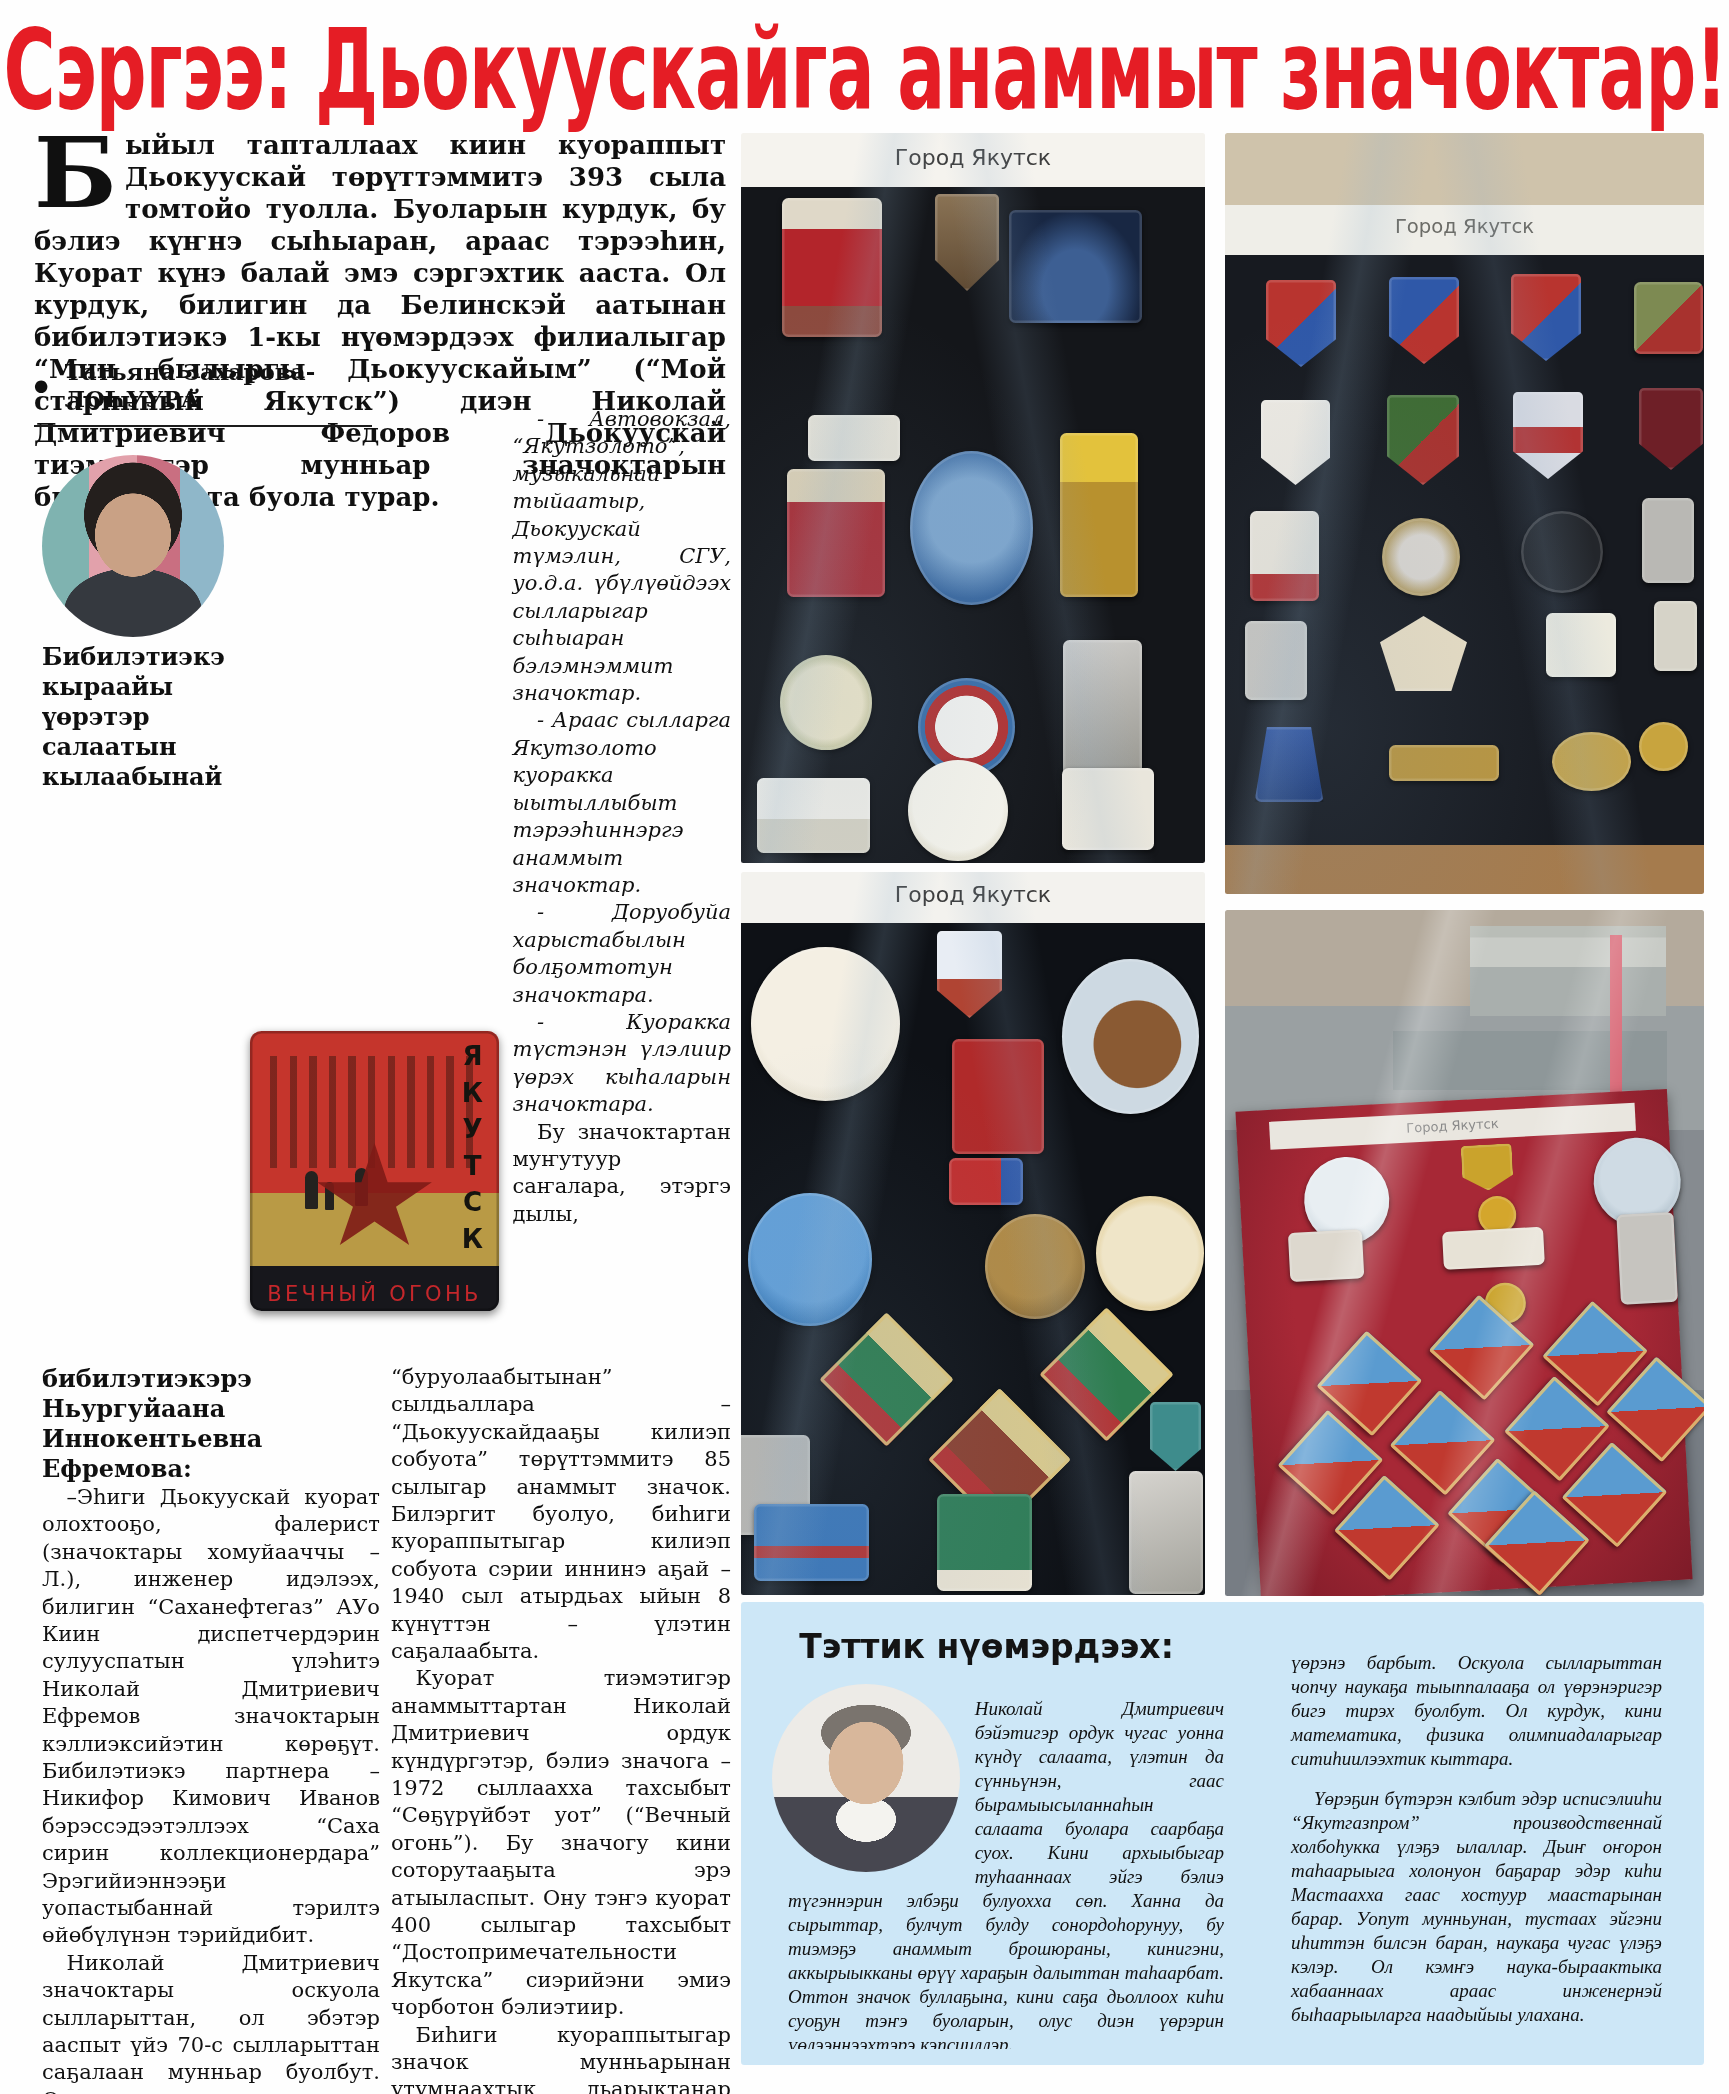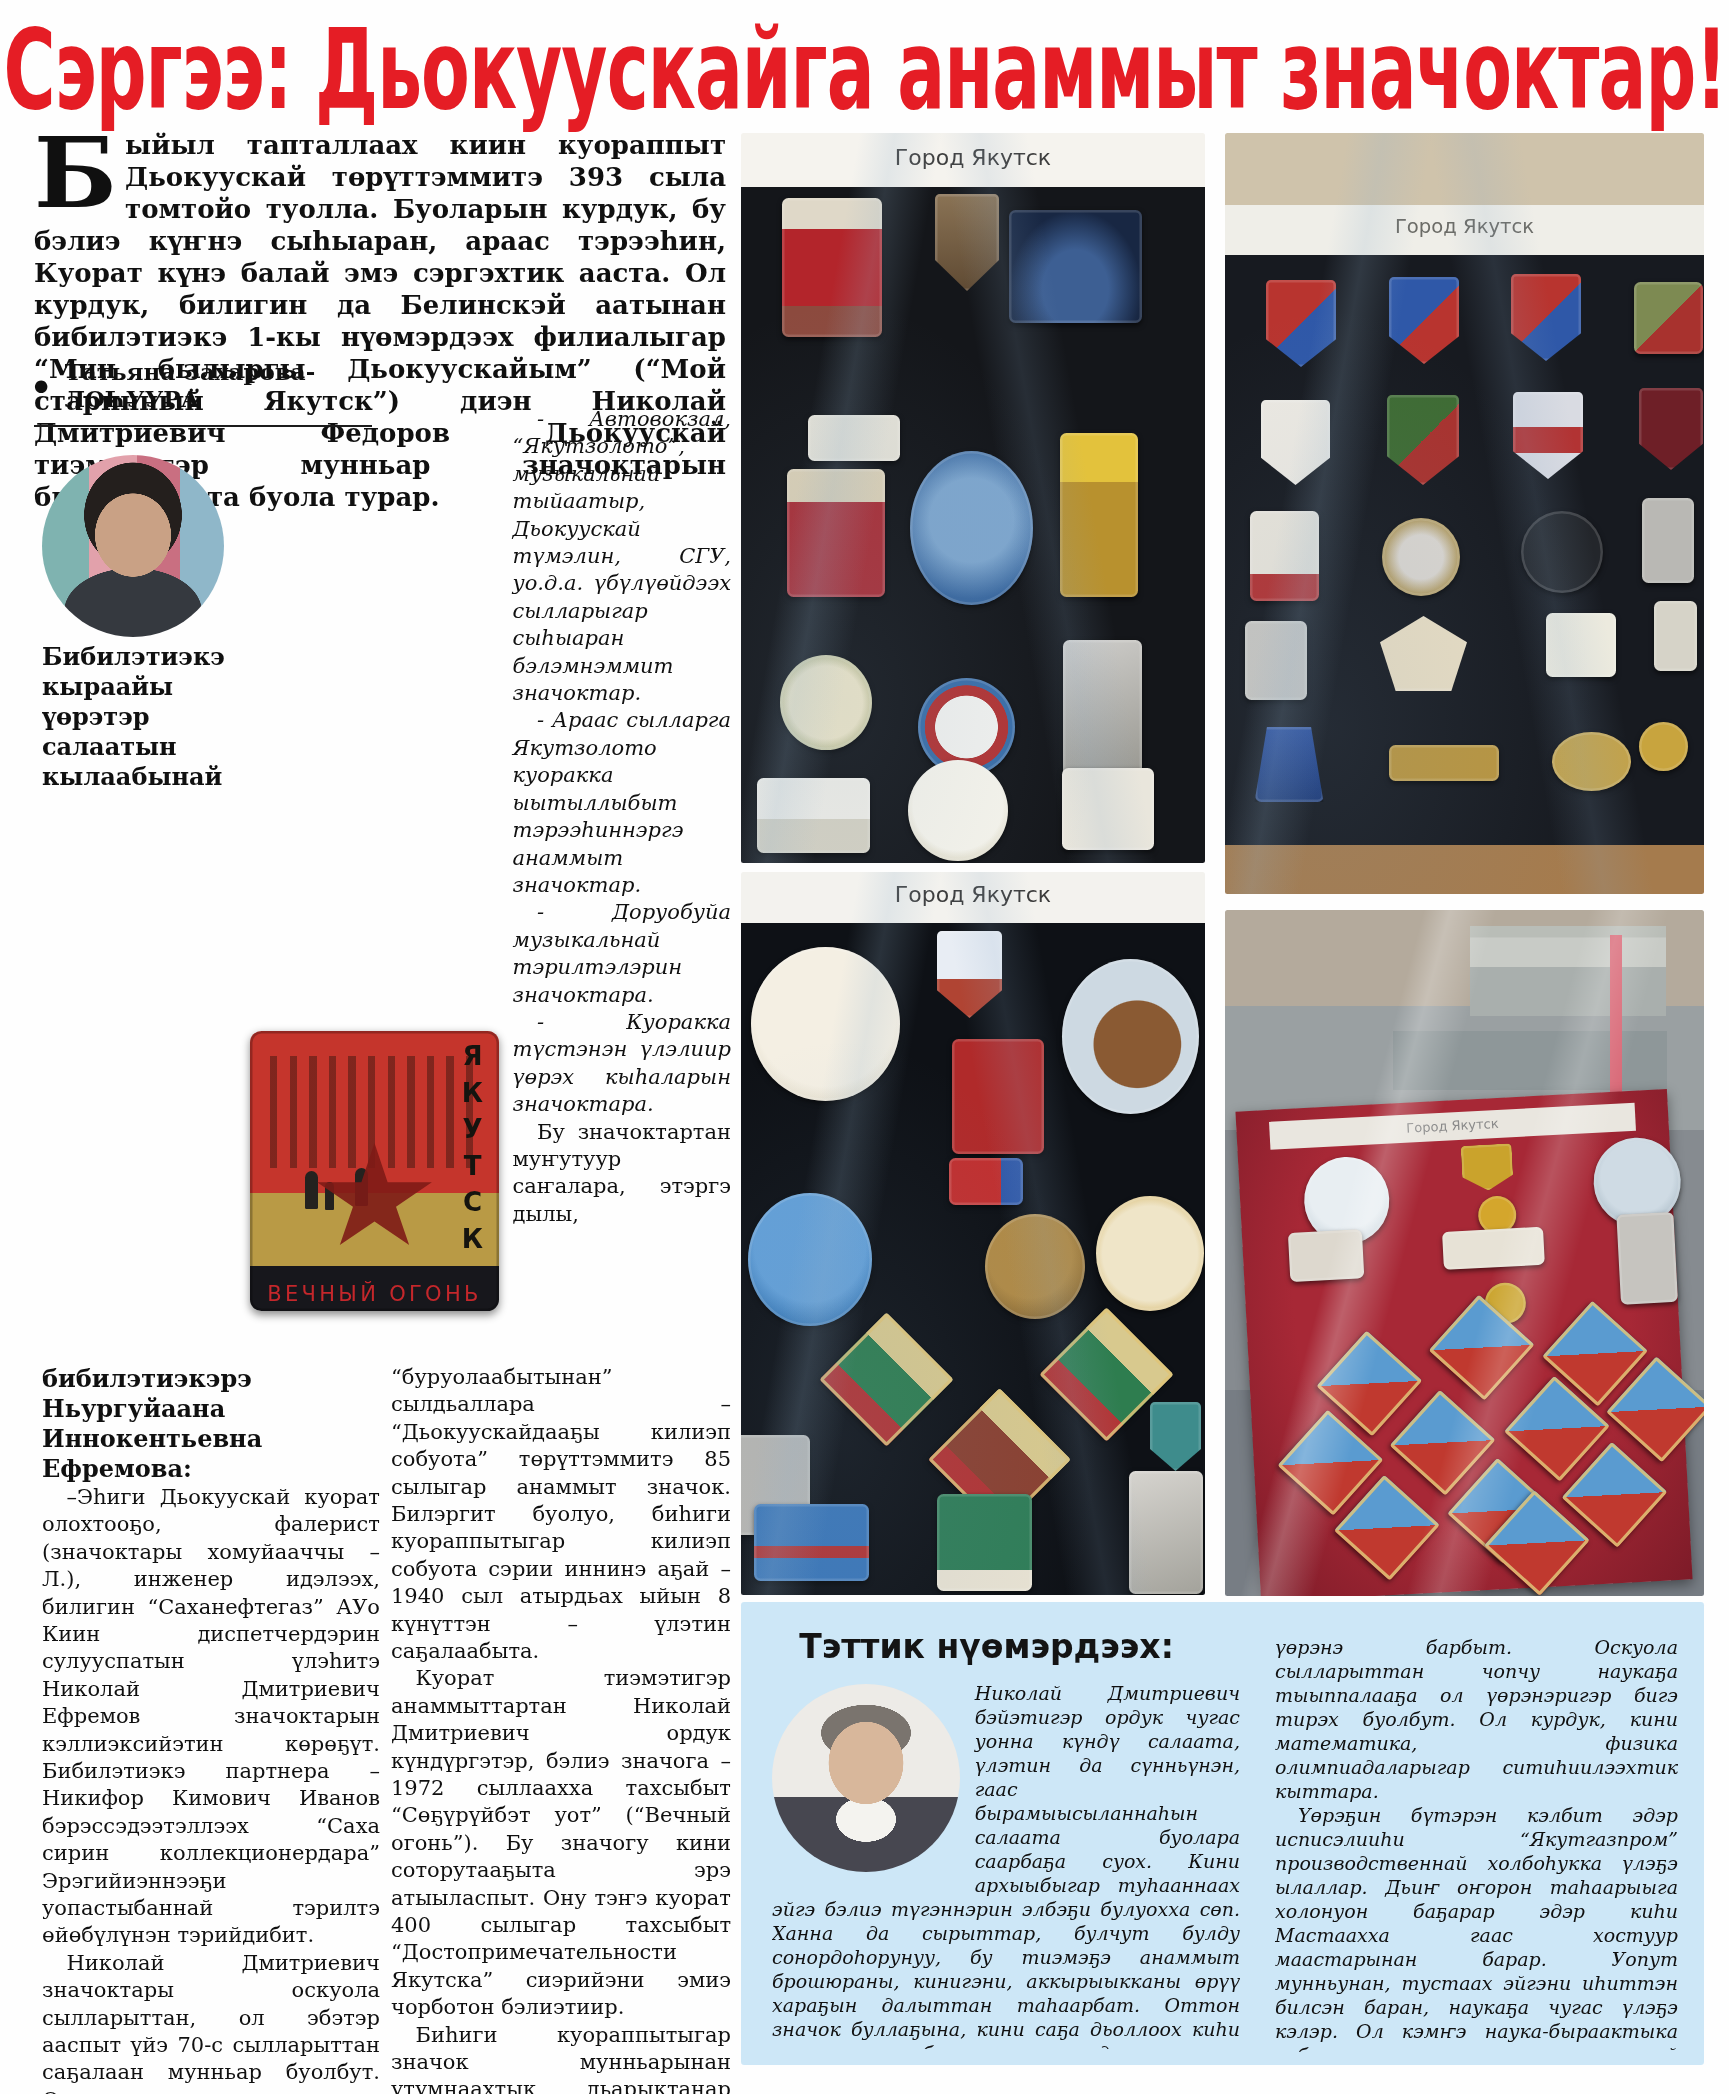--- a/index.html
+++ b/index.html
@@ -84,21 +84,21 @@
   #photo-d .glare{position:absolute;inset:0;pointer-events:none;background:
     linear-gradient(105deg, transparent 30%, rgba(255,255,255,.26) 34%, transparent 41%),
     linear-gradient(105deg, transparent 55%, rgba(255,255,255,.2) 60%, transparent 67%);}
   
   .infobox{position:absolute;left:741px;top:1602px;width:963px;height:463px;background:var(--boxbg,#cde7f7);border-radius:3.3px;overflow:hidden;}
   .infobox .title{position:absolute;left:0;top:24.5px;width:491px;text-align:center;
     font-family:"DejaVu Sans",sans-serif;font-weight:bold;font-size:33px;color:#141414;}
   .boxcol{position:absolute;font-style:italic;font-size:19px;line-height:24px;text-align:justify;overflow:hidden;}
   #box-left{left:31px;top:79px;width:468px;height:368px;}
   #box-right{left:534px;top:33px;width:403px;height:417px;}
-  .boxcol p{margin:0;text-indent:23px;}
+  .boxcol p{margin:16px;text-indent:23px;font-family:Liberation Serif, serif;}
   .boxcol p:first-of-type{text-indent:0;}
 </style>
 </head>
 <body>
 
 <div class="page">
 
   <div class="headline">
     <span>Сэргээ: Дьокуускайга анаммыт значоктар!</span>
   </div>
@@ -122,21 +122,21 @@
         <p class="para">–Эһиги Дьокуускай куорат олохтооҕо, фалерист (значоктары хомуйааччы – Л.), инженер идэлээх, билигин “Саханефтегаз” АУо Киин диспетчердэрин сулууспатын үлэһитэ Николай Дмитриевич Ефремов значоктарын кэллиэксийэтин көрөҕүт. Бибилэтиэкэ партнера – Никифор Кимович Иванов бэрэссэдээтэллээх “Саха сирин коллекционердара” Эрэгийиэннээҕи уопастыбаннай тэрилтэ өйөбүлүнэн тэрийдибит.</p>
         <p class="para">Николай Дмитриевич значоктары оскуола сылларыттан, ол эбэтэр ааспыт үйэ 70-с сылларыттан саҕалаан мунньар буолбут. Оччолорго ким эрэ кэмпиэт суутун, ким эрэ маарканы, ким эрэ манньыаты, значогу, халандаары мунньара олус киэҥик тарҕаммыт көстүү, муода курдук этэ. Кини значоктары таһынан маарканы, манньыаттары уонна харчы банкноталарын эмиэ сөбүлээн мунньар. Ол да буоллар, сүрүн болҕомтотун значоктарга уурарын этэр.</p>
       </div>
   </div>
 
   <div class="col" id="mid-col">
     <span class="cut-l"></span>
     <div id="mid-body">
         <p class="item">- Автовокзал, “Якутзолото”, музыкальнай тыйаатыр, Дьокуускай түмэлин, СГУ, уо.д.а. үбүлүөйдээх сылларыгар сыһыаран бэлэмнэммит значоктар.</p>
         <p class="item">- Араас сылларга Якутзолото куоракка ыытыллыбыт тэрээһиннэргэ анаммыт значоктар.</p>
-        <p class="item">- Доруобуйа музыкальнай тэрилтэлэрин значоктара.</p>
+        <p class="item">- Доруобуйа харыстабылын болҕомтотун значоктара.</p>
         <p class="item">- Куоракка түстэнэн үлэлиир үөрэх кыһаларын значоктара.</p>
         <p class="para">Бу значоктартан муҥутуур саҥалара, этэргэ дылы, “буруолаабытынан” сылдьаллара – “Дьокуускайдааҕы килиэп собуота” төрүттэммитэ 85 сылыгар анаммыт значок. Билэргит буолуо, биһиги куораппытыгар килиэп собуота сэрии иннинэ аҕай – 1940 сыл атырдьах ыйын 8 күнүттэн – үлэтин саҕалаабыта.</p>
         <p class="para">Куорат тиэмэтигэр анаммыттартан Николай Дмитриевич ордук күндүргэтэр, бэлиэ значога – 1972 сыллаахха тахсыбыт “Сөҕүрүйбэт уот” (“Вечный огонь”). Бу значогу кини соторутааҕыта эрэ атыыласпыт. Ону тэҥэ куорат 400 сылыгар тахсыбыт “Достопримечательности Якутска” сиэрийэни эмиэ чорботон бэлиэтиир.</p>
         <p class="para">Биһиги куораппытыгар значок мунньарынан утумнаахтык дьарыктанар коллекционердар аҕыйаҕа суохтар. Н.Д. Федоров хомуйуута сыллата эбиллэн, саҥардыллан иһэр. Ол эрээри кэм-кэрдии аастаҕын аайы эбии, сэдэх значогу таба тайаныы аҕыйыырын бэлиэтиир. Тоҕо диэтэххэ, итинник значоктары оҥорбот буолбуттар.</p>
       </div>
   </div>
 
   <div class="vbadge">
     <div class="fence"></div>
     <div class="fig" style="left:22%;top:50%;"></div>

